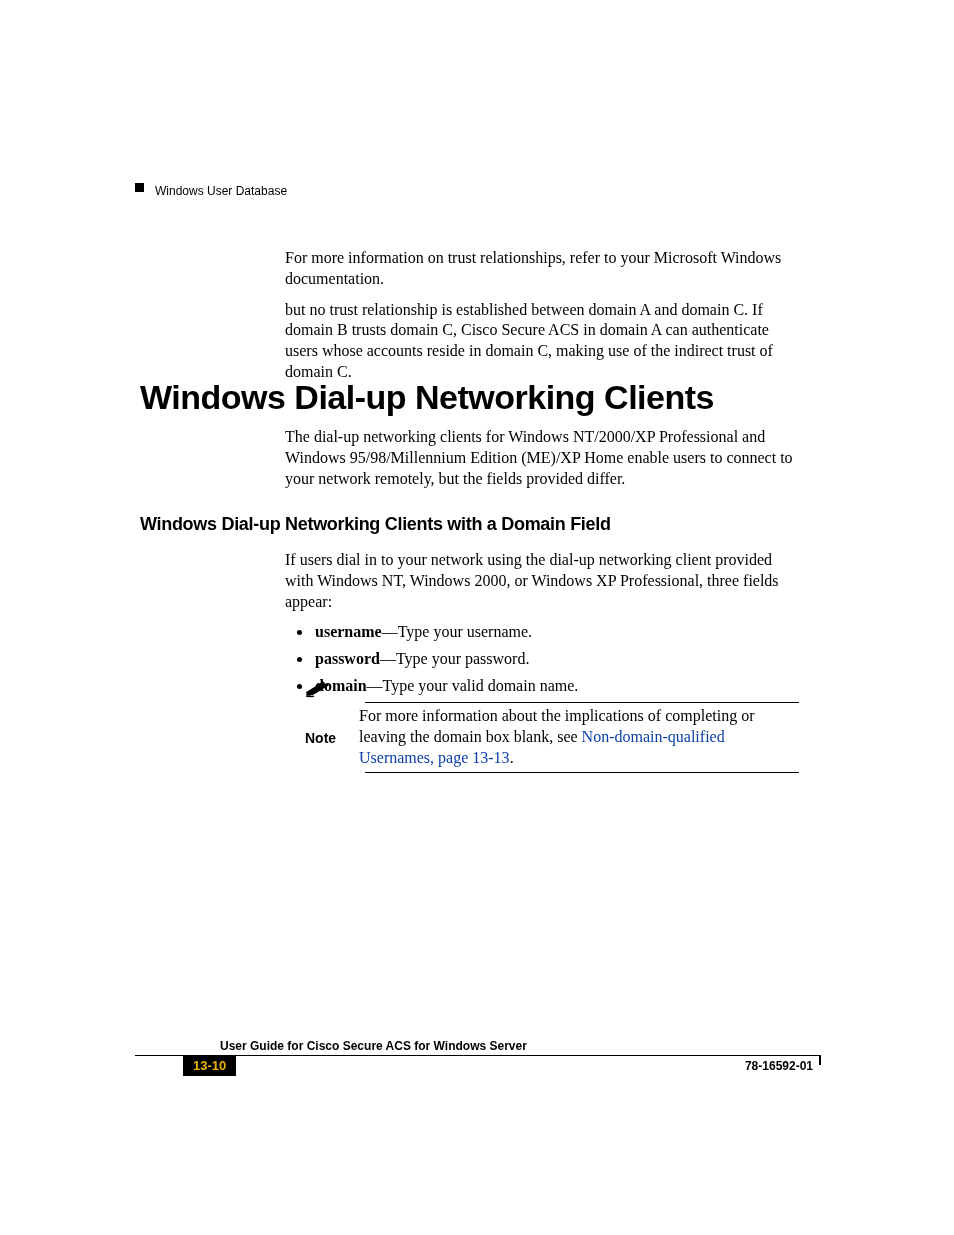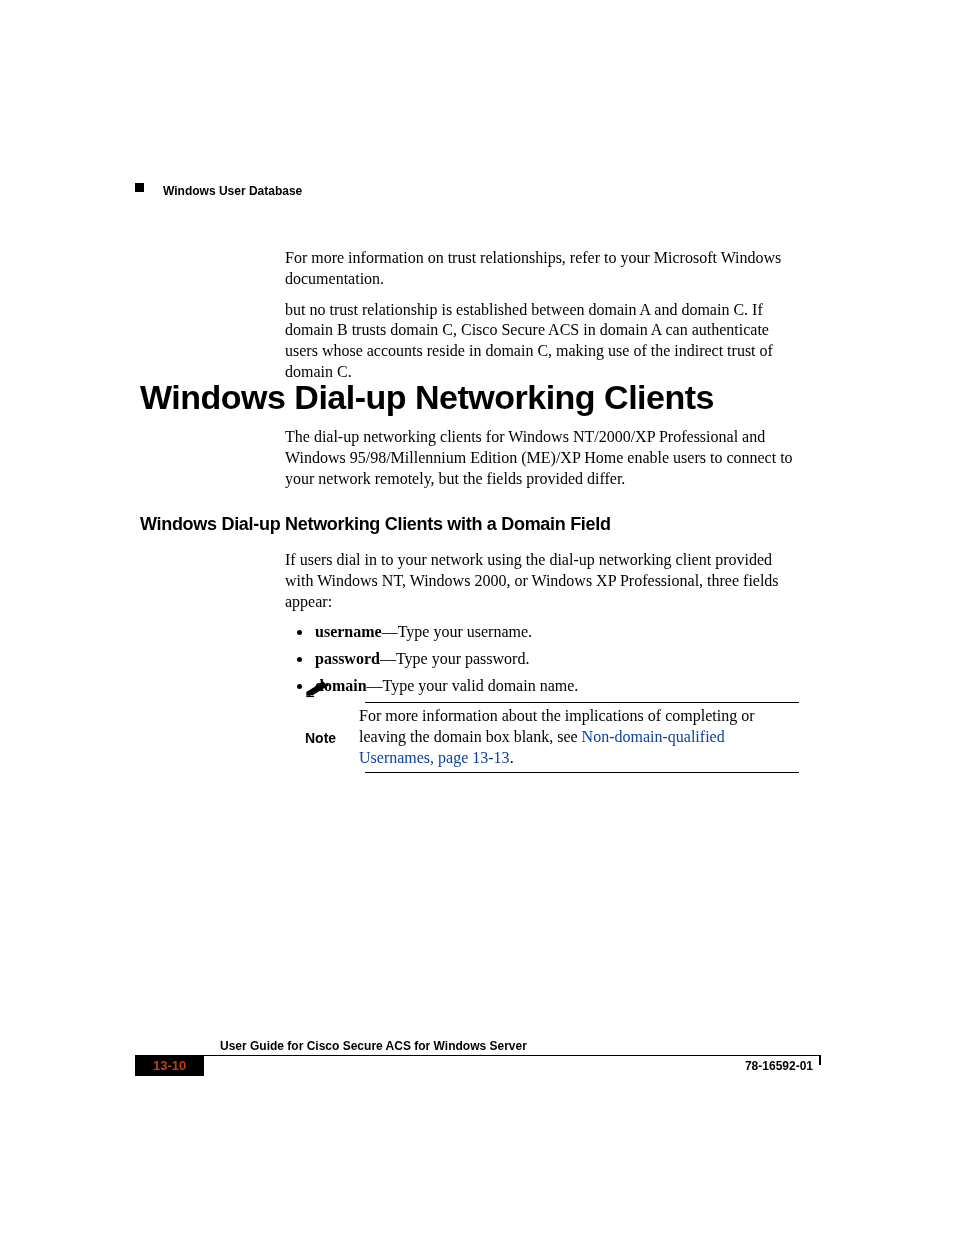--- a/index.html
+++ b/index.html
@@ -40,24 +40,24 @@
   .top-square {
     position: absolute;
     left: 135px;
     top: 183px;
     width: 9px;
     height: 9px;
     background: #000;
   }
   .header-subtitle {
     position: absolute;
-    left: 163px;
+    left: 155px;
     top: 184px;
     font-family: Arial, Helvetica, sans-serif;
-    font-weight: bold;
+    font-weight: normal;
     font-size: 12px;
   }
   .body-col {
     position: absolute;
     left: 285px;
     right: 155px;
     top: 248px;
     font-size: 16px;
     line-height: 1.3;
   }
@@ -158,25 +158,26 @@
     margin: 2px 0 0 0;
   }
   .footer-row {
     display: flex;
     justify-content: space-between;
     align-items: center;
     margin-top: -1px;
   }
   .page-pill {
     background: #000;
-    color: #c2410c;
+    color: #eab308;
     font-family: Arial, Helvetica, sans-serif;
     font-weight: bold;
     font-size: 13px;
-    padding: 3px 18px;
+    padding: 3px 10px;
+    margin-left: 48px;
   }
   .doc-id {
     font-family: Arial, Helvetica, sans-serif;
     font-weight: bold;
     font-size: 12px;
     padding-right: 6px;
   }
   .bottom-right-tick {
     position: absolute;
     right: -2px;

